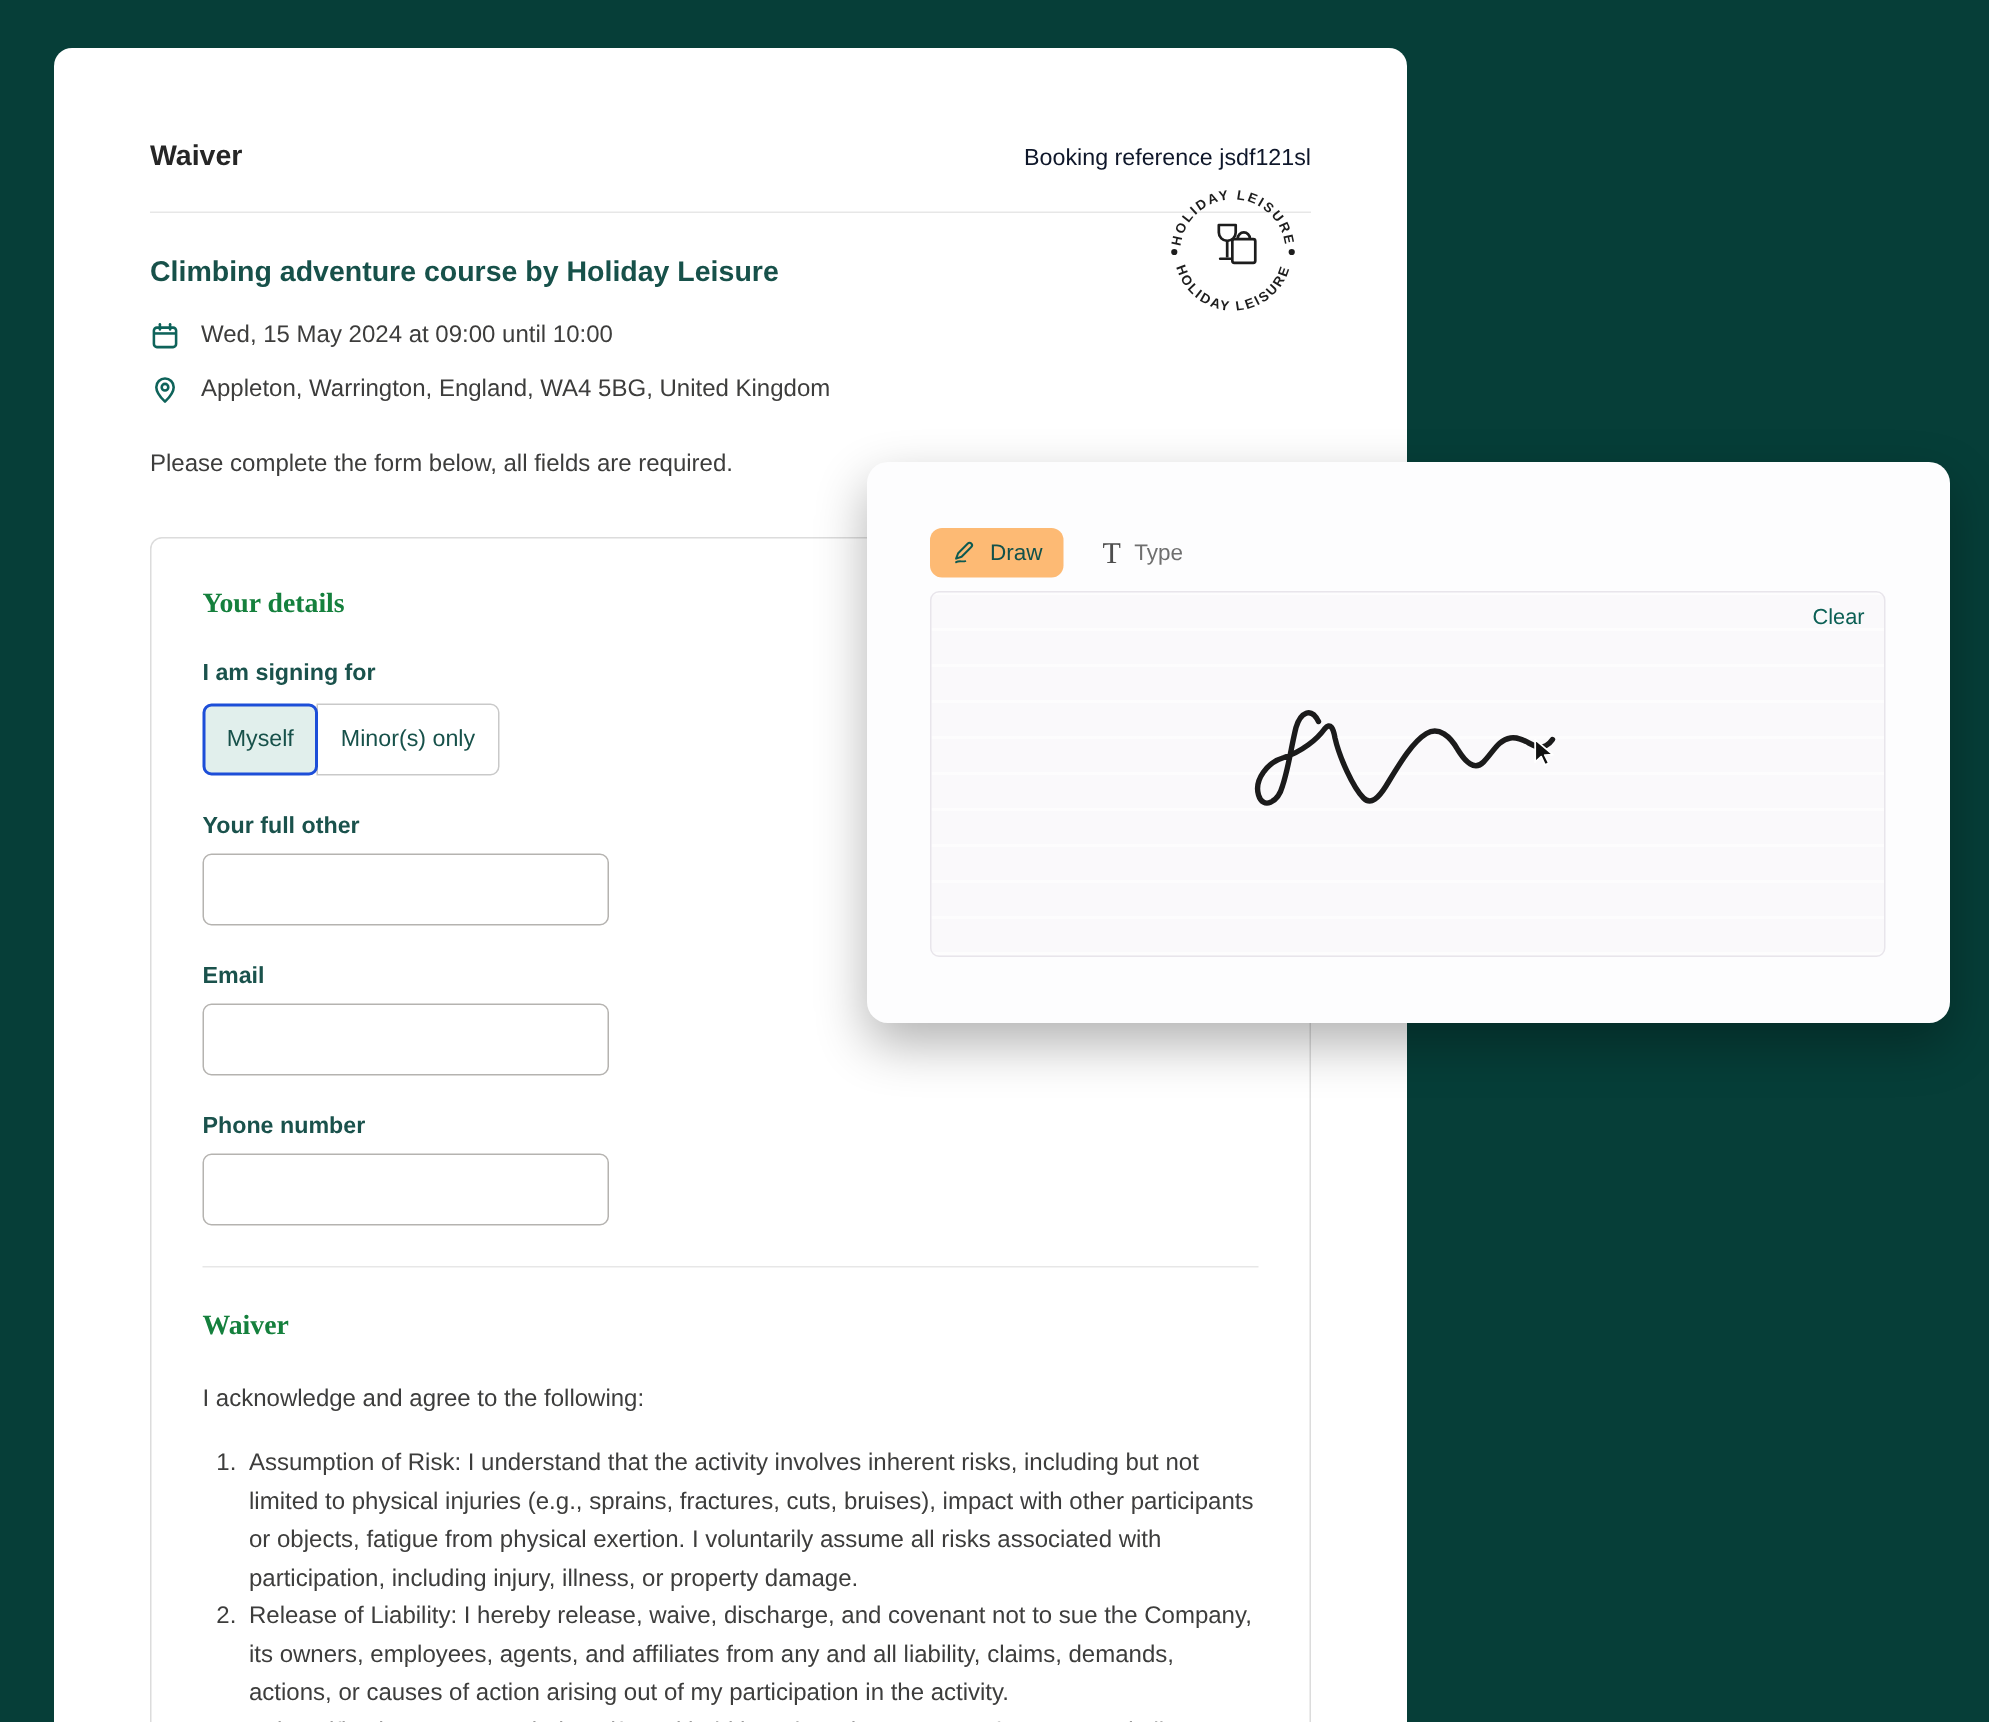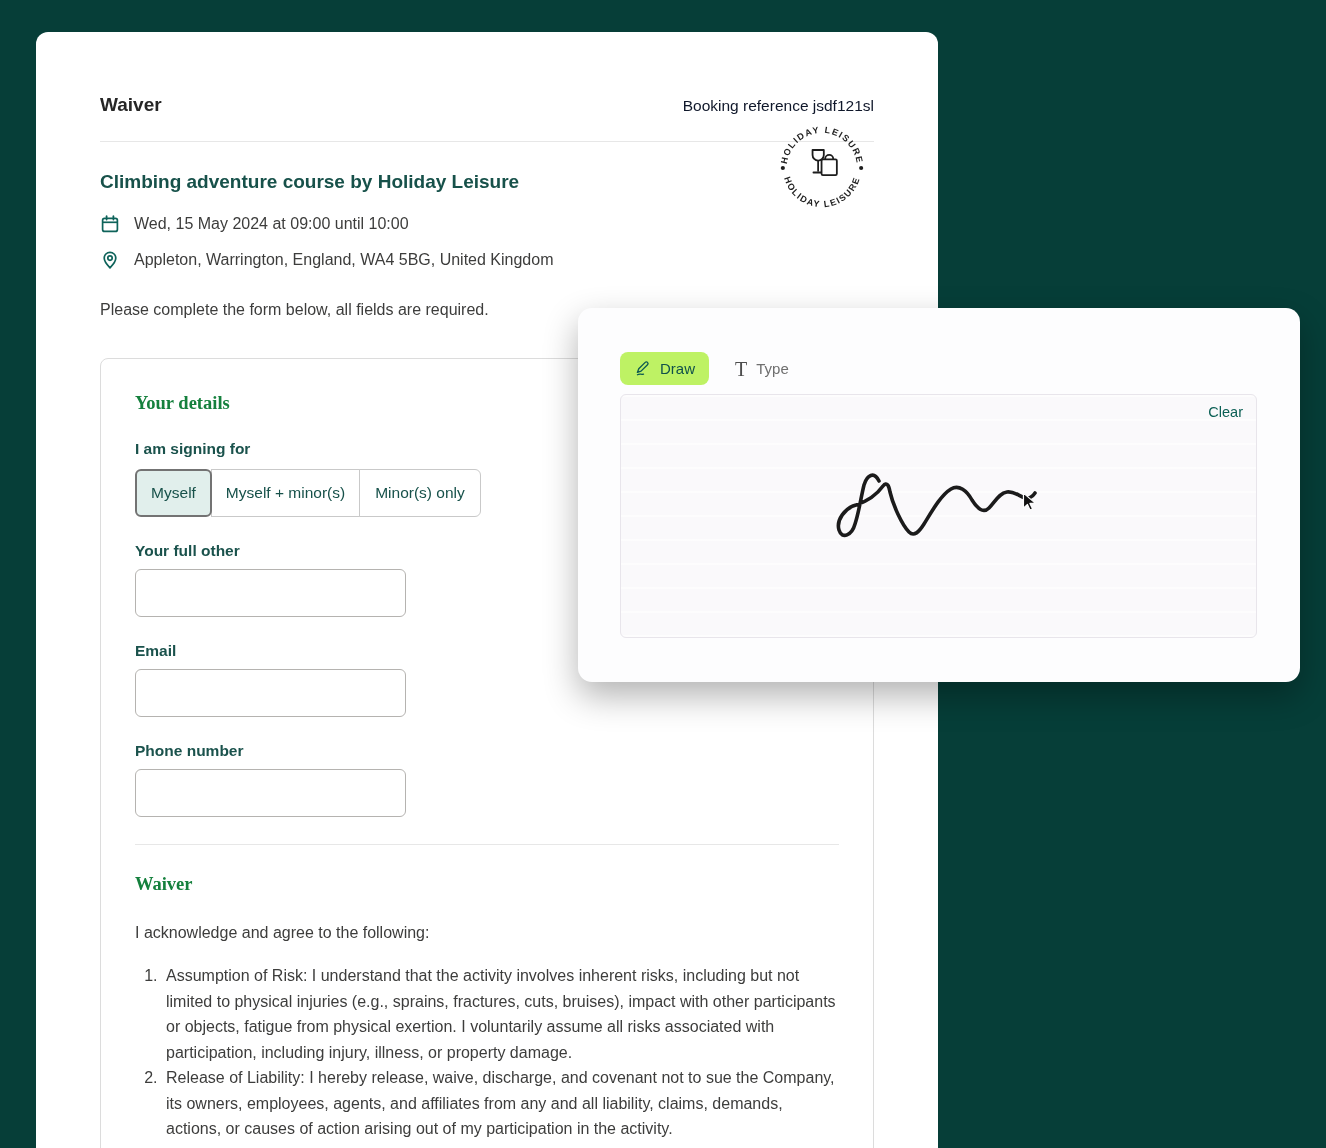--- a/index.html
+++ b/index.html
@@ -62,21 +62,21 @@
     border: 1px solid #c9c9c9;
     font-family: inherit;
     font-size: 15.5px;
     color: #17514a;
     cursor: pointer;
     padding: 0 4px;
   }
   .seg.selected {
     width: 77px;
     background: #e1efec;
-    border: 2px solid #737373;
+    border: 2px solid #1d4ed8;
     border-radius: 6px;
     position: relative;
     z-index: 2;
   }
   .seg.mid { width: 149px; margin-left: -1px; border-radius: 0; }
   .seg.last { width: 122px; margin-left: -1px; border-radius: 0 6px 6px 0; }
 
   .text-input {
     display: block;
     margin-top: 8px;
@@ -107,21 +107,21 @@
     z-index: 10;
   }
   .tabs { position: absolute; left: 42px; top: 44px; display: flex; gap: 12px; align-items: center; }
   .tab {
     display: flex; align-items: center; gap: 9px;
     height: 33px; padding: 0 14px;
     background: transparent; border: none;
     font-family: inherit; font-size: 15px;
     color: #6f6f6f; cursor: pointer;
   }
-  .tab.active { background: #bef264; border-radius: 8px; color: #11514b; }
+  .tab.active { background: #fdba74; border-radius: 8px; color: #11514b; }
   .type-glyph {
     font-family: "Liberation Serif", "DejaVu Serif", serif;
     font-size: 20px; line-height: 20px; color: #4d4d4d; font-weight: 400;
   }
   .canvas {
     position: absolute;
     left: 42px; top: 86px;
     width: 637px; height: 244px;
     background: #faf9fb;
     background-image: repeating-linear-gradient(180deg, rgba(255,255,255,0.6) 0 2px, transparent 2px 24px);
@@ -203,21 +203,20 @@
     </div>
 
     <p class="instruction">Please complete the form below, all fields are required.</p>
 
     <div class="form-box">
       <h2 class="section-heading">Your details</h2>
 
       <span class="field-label">I am signing for</span>
       <div class="segmented">
         <button class="seg selected">Myself</button>
-        <button class="seg mid">Myself + minor(s)</button>
         <button class="seg last">Minor(s) only</button>
       </div>
 
       <label class="field-label">Your full other</label>
       <input class="text-input" type="text" value="" style="">
 
       <label class="field-label">Email</label>
       <input class="text-input" type="text" value="" style="">
 
       <label class="field-label">Phone number</label>

